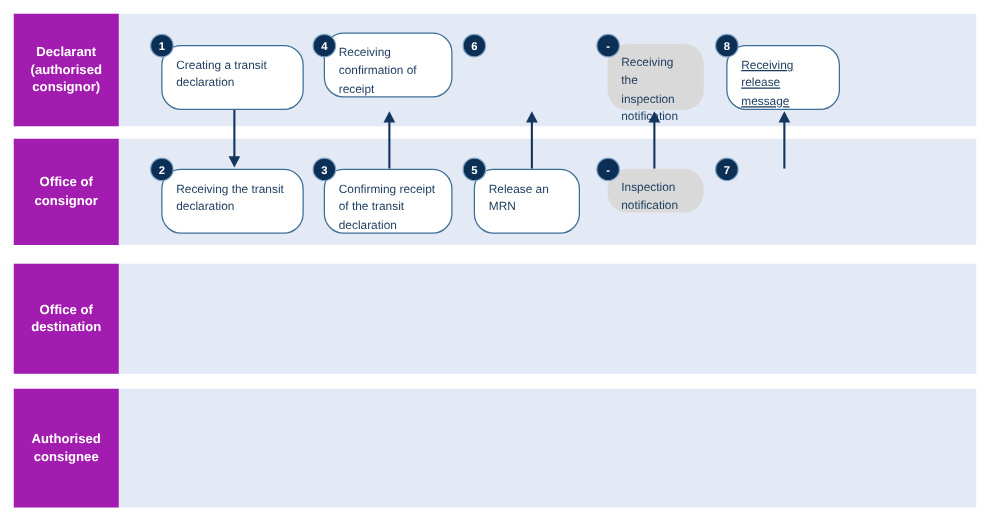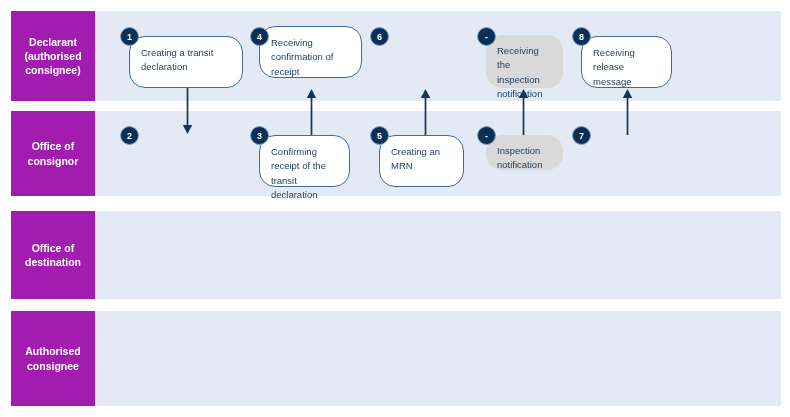--- a/index.html
+++ b/index.html
@@ -86,21 +86,21 @@
 </head>
 <body>
 
 <div id="diagram">
 
   <div class="lane" style="top:11px; height:90px;">
     <div class="lane-label">
       <div>
         <span>Declarant</span>
         <span>(authorised</span>
-        <span>consignee)</span>
+        <span>consignor)</span>
       </div>
     </div>
   </div>
 
   <div class="lane" style="top:111px; height:85px;">
     <div class="lane-label">
       <div>
         <span>Office of</span>
         <span>consignor</span>
       </div>
@@ -135,34 +135,37 @@
   </div>
   <div class="badge" style="left:250px; top:27px;">4</div>
 
   <div class="badge" style="left:370px; top:27px;">6</div>
 
   <div class="node grey" style="left:486px; top:35px; width:77px; height:53px;">
     <span>Receiving the inspection notification</span>
   </div>
   <div class="badge" style="left:477px; top:27px;">-</div>
 
-  <div class="node bordered" style="left:581px; top:36px; width:91px; height:52px;">
+  <div class="node bordered" style="left:581px; top:36px; width:91px; height:52px;text-decoration:underline;">
     <span>Receiving release message</span>
   </div>
   <div class="badge" style="left:572px; top:27px;">8</div>
 
+  <div class="node bordered" style="left:129px; top:135px; width:114px; height:52px;">
+    <span>Receiving the transit declaration</span>
+  </div>
   <div class="badge" style="left:120px; top:126px;">2</div>
 
-  <div class="node bordered" style="left:259px; top:135px; width:91px; height:52px;">
+  <div class="node bordered" style="left:259px; top:135px; width:103px; height:52px;">
     <span>Confirming receipt of the transit declaration</span>
   </div>
   <div class="badge" style="left:250px; top:126px;">3</div>
 
   <div class="node bordered" style="left:379px; top:135px; width:85px; height:52px;">
-    <span>Creating an MRN</span>
+    <span>Release an MRN</span>
   </div>
   <div class="badge" style="left:370px; top:126px;">5</div>
 
   <div class="node grey" style="left:486px; top:135px; width:77px; height:35px;">
     <span>Inspection notification</span>
   </div>
   <div class="badge" style="left:477px; top:126px;">-</div>
 
   <div class="badge" style="left:572px; top:126px;">7</div>
 

